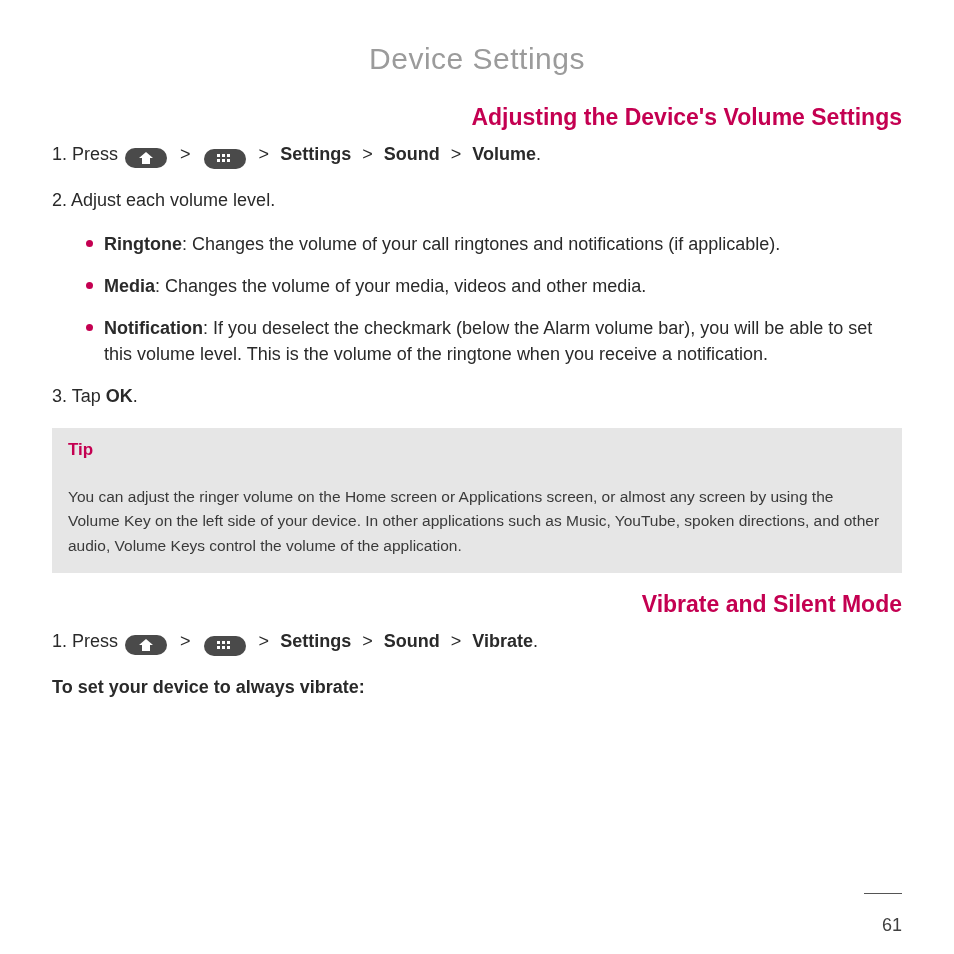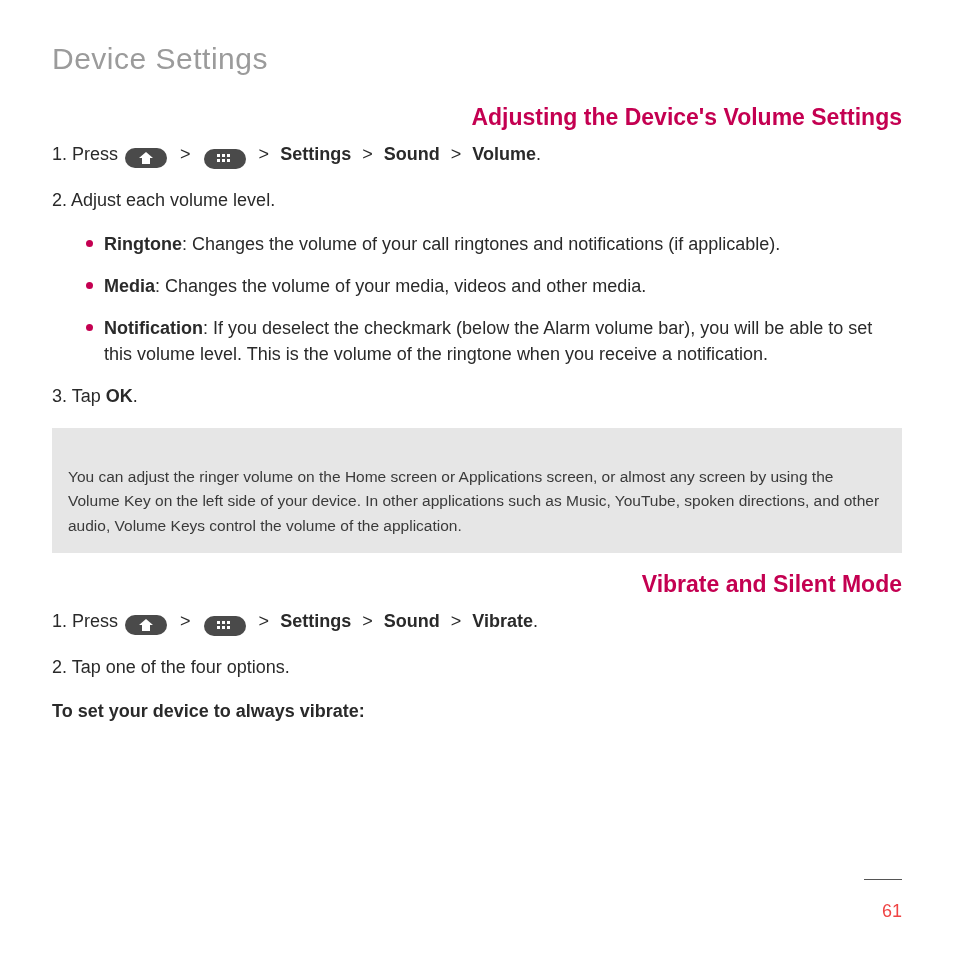--- a/index.html
+++ b/index.html
@@ -12,21 +12,21 @@
     color: #2a2a2a;
   }
   .page {
     box-sizing: border-box;
     width: 954px;
     height: 954px;
     padding: 42px 52px 30px 52px;
     position: relative;
   }
   .page-header {
-    text-align: left;
+    text-align: center;
     font-size: 30px;
     color: #9b9b9b;
     font-weight: 400;
     letter-spacing: 0.5px;
     margin-bottom: 28px;
   }
   .section-title {
     font-size: 23px;
     font-weight: 700;
     color: #c40051;
@@ -92,23 +92,23 @@
   }
   .tip-body {
     font-size: 15.5px;
     line-height: 1.6;
     color: #3a3a3a;
     margin-top: 25px;
   }
   .page-num {
     position: absolute;
     right: 52px;
-    bottom: 32px;
-    font-size: 18px;
-    color: #ef4444;
+    bottom: 18px;
+    font-size: 18px;
+    color: #404040;
   }
   .page-num::before {
     content: "";
     position: absolute;
     right: 0;
     top: -22px;
     width: 38px;
     border-top: 1px solid #555;
   }
 </style>
@@ -153,20 +153,21 @@
     <li><span class="bold">Ringtone</span><span>: Changes the volume of your call ringtones and notifications (if applicable).</span></li>
     <li><span class="bold">Media</span><span>: Changes the volume of your media, videos and other media.</span></li>
     <li><span class="bold">Notification</span><span>: If you deselect the checkmark (below the Alarm volume bar), you will be able to set this volume level. This is the volume of the ringtone when you receive a notification.</span></li>
   </ul>
 
   <p class="step">
     <span>3. Tap </span><span class="bold">OK</span><span>.</span>
   </p>
 
   <div class="tip-box">
+    <div class="tip-label">Tip</div>
     <div class="tip-body">You can adjust the ringer volume on the Home screen or Applications screen, or almost any screen by using the Volume Key on the left side of your device. In other applications such as Music, YouTube, spoken directions, and other audio, Volume Keys control the volume of the application.</div>
   </div>
 
   <h2 class="section-title">Vibrate and Silent Mode</h2>
 
   <p class="step">
     <span>1. Press</span>
     <span class="icon-key">
       <svg width="14" height="12" viewBox="0 0 14 12">
           <path d="M7 0 L14 6 L11 6 L11 12 L3 12 L3 6 L0 6 Z" fill="#fff"></path>
@@ -184,18 +185,17 @@
       </svg>
     </span>
     <span class="breadcrumb-sep">&gt;</span>
     <span class="bold">Settings</span>
     <span class="breadcrumb-sep">&gt;</span>
     <span class="bold">Sound</span>
     <span class="breadcrumb-sep">&gt;</span>
     <span class="bold">Vibrate</span><span>.</span>
   </p>
 
-  <p class="step">2. Tap one of the four options.</p>
 
   <p class="step bold">To set your device to always vibrate:</p>
 
   <div class="page-num">61</div>
 </div>
 
 </body></html>

